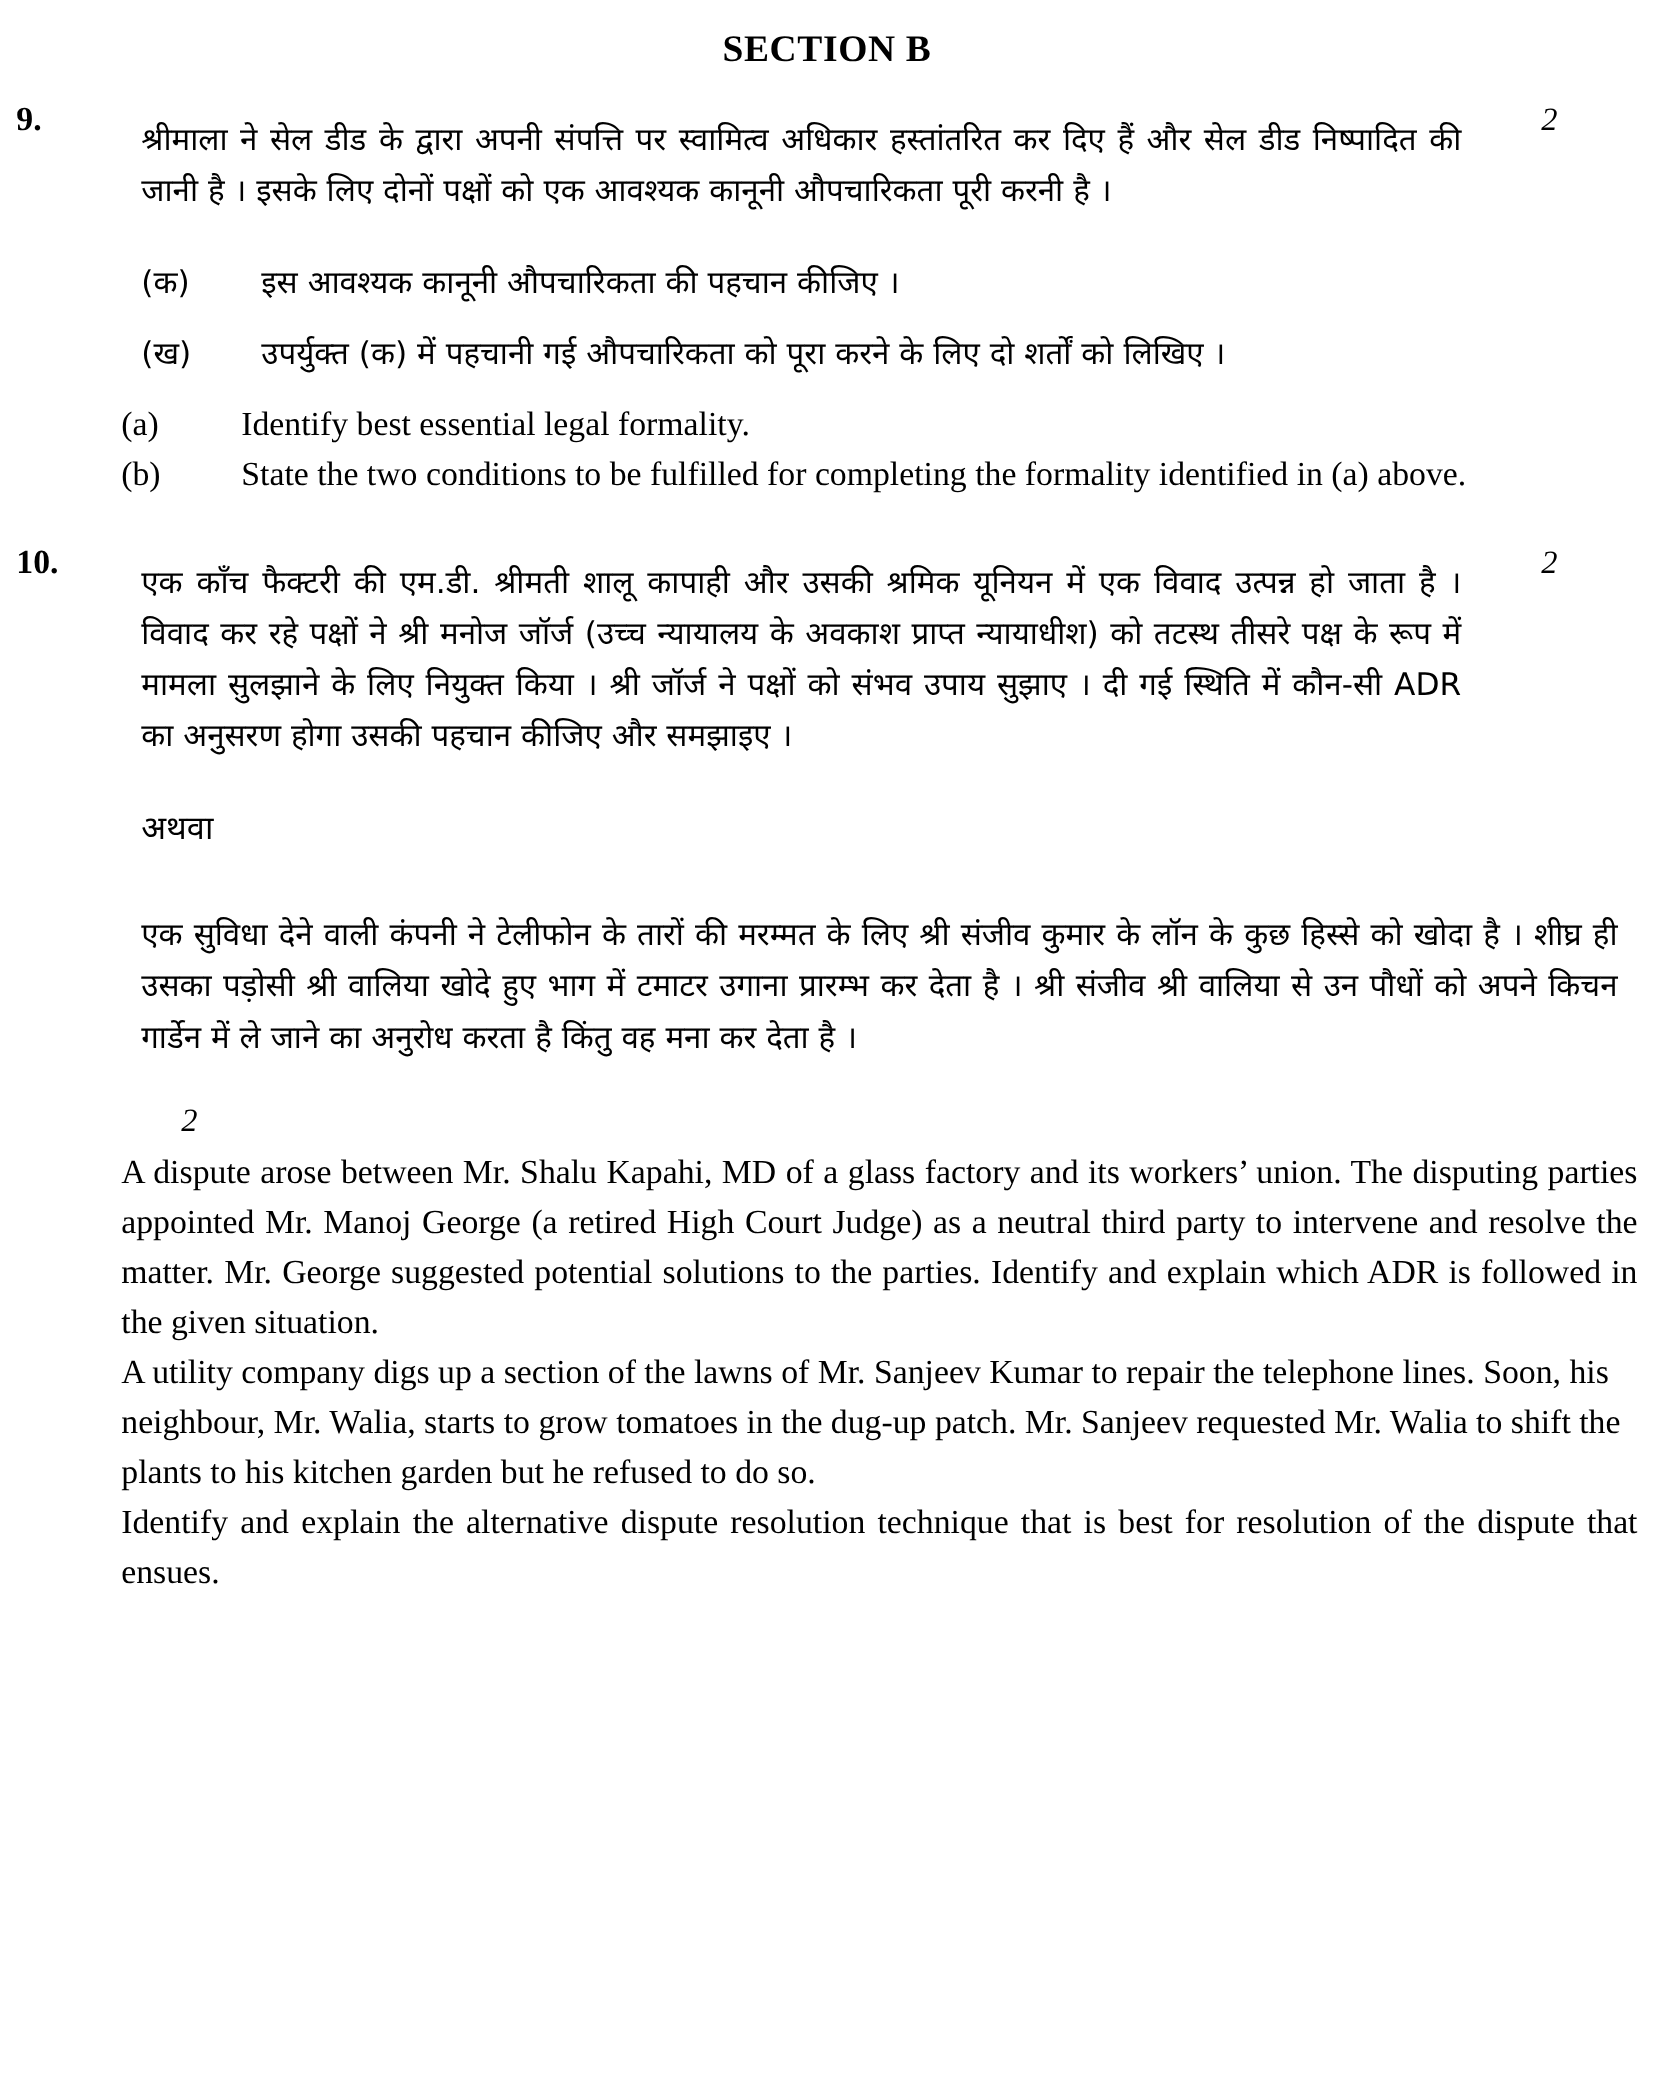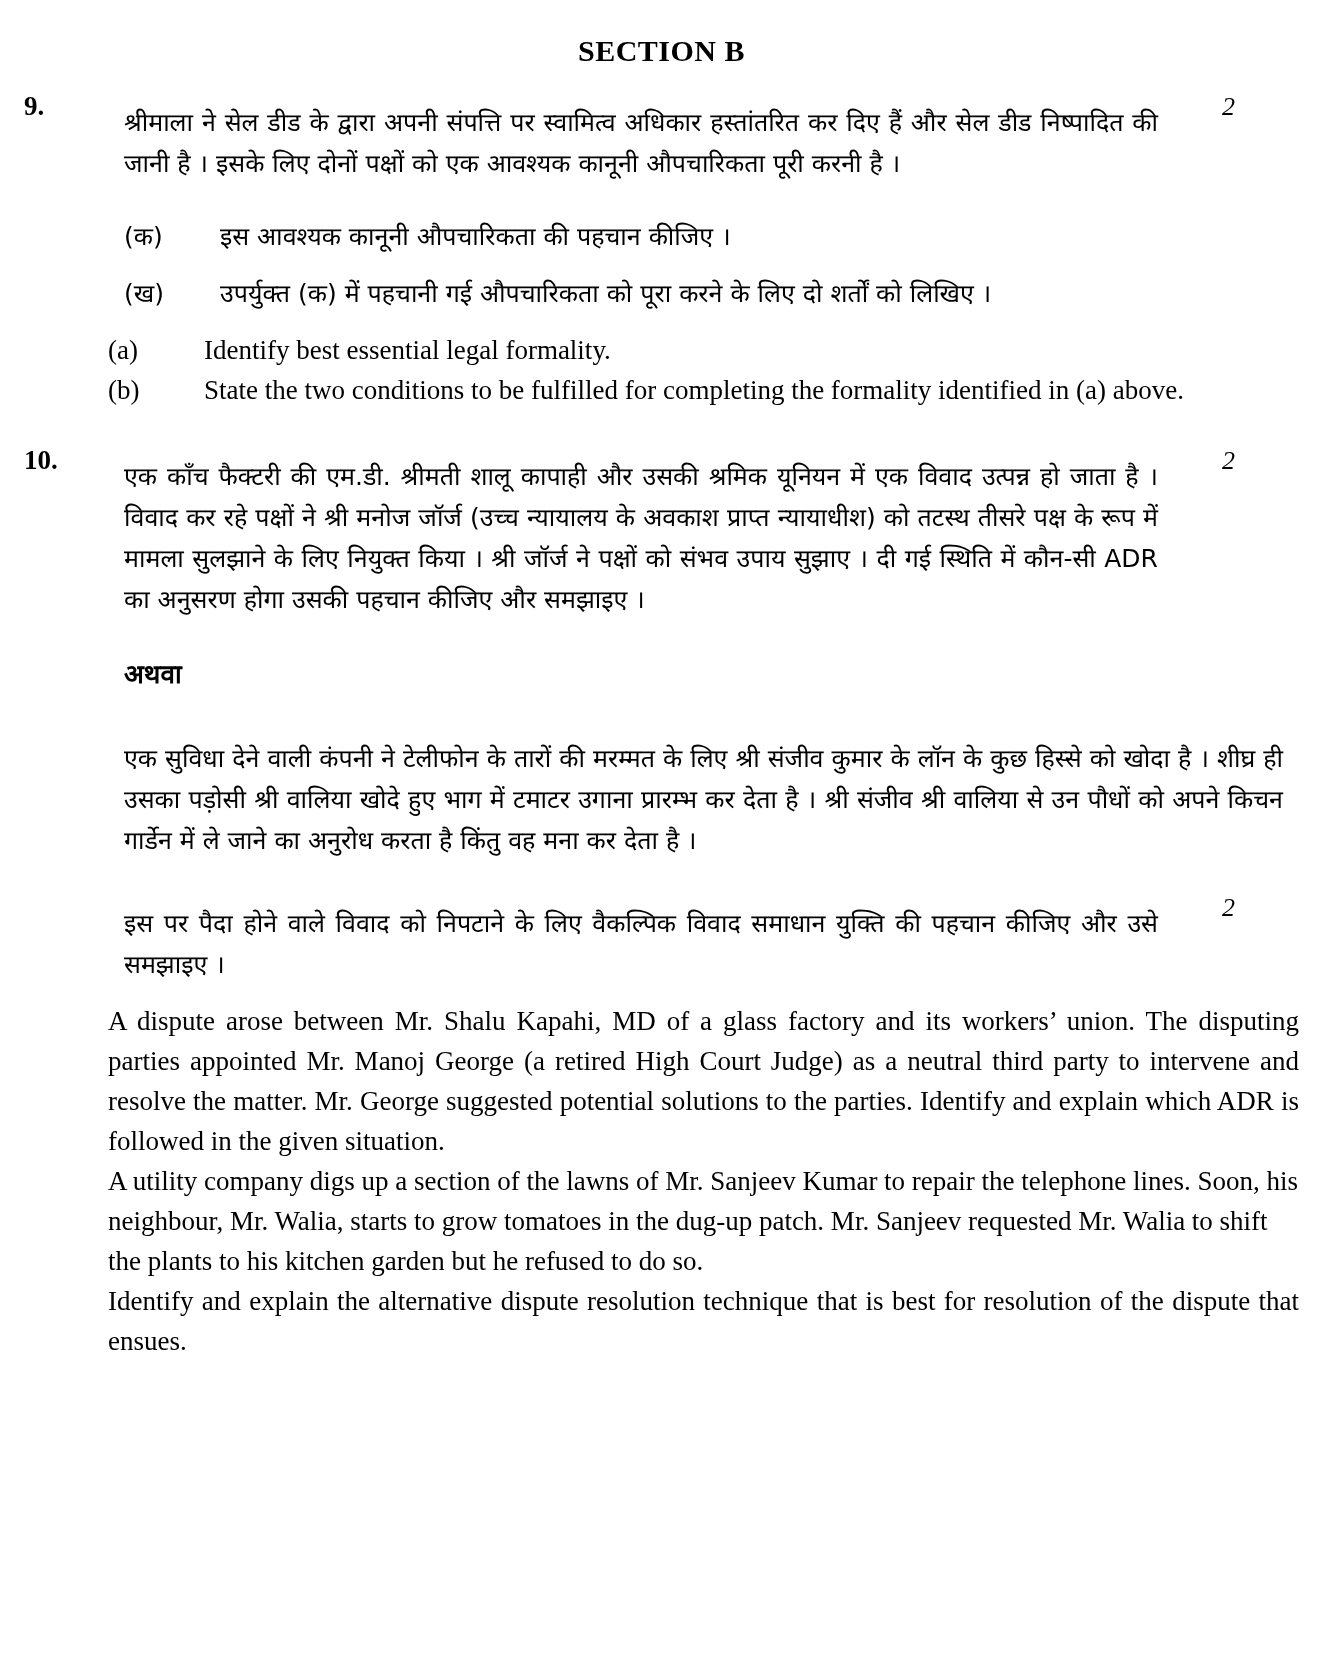--- a/index.html
+++ b/index.html
@@ -12,21 +12,21 @@
     height: 1675px;
     overflow: hidden;
     font-family: "Liberation Serif", "DejaVu Serif", serif;
     color: #000000;
     position: relative;
   }
   .page {
     position: relative;
     width: 1323px;
     height: 1675px;
-    padding: 16px;
+    padding: 5px;
     box-sizing: border-box;
   }
 
   
   .section-heading {
     text-align: center;
     font-weight: bold;
     font-size: 30px;
     letter-spacing: 0.5px;
     padding-top: 18px;
@@ -88,21 +88,21 @@
     flex: 0 0 96px;
     width: 96px;
   }
   .sub-text {
     flex: 1 1 auto;
     min-width: 0;
   }
 
   .centered {
     text-align: right;
-    font-weight: bold;
+    font-weight: normal;
   }
   .centered.hi {
     font-size: 26px;
     line-height: 44px;
   }
   .centered.en {
     font-size: 28px;
     line-height: 44px;
   }
 
@@ -186,23 +186,20 @@
 
       <div class="centered hi">अथवा</div>
 
       <div class="gap-sm"></div>
 
       <p class="hi">एक सुविधा देने वाली कंपनी ने टेलीफोन के तारों की मरम्मत के लिए श्री संजीव कुमार के लॉन के कुछ हिस्से को खोदा है । शीघ्र ही उसका पड़ोसी श्री वालिया खोदे हुए भाग में टमाटर उगाना प्रारम्भ कर देता है । श्री संजीव श्री वालिया से उन पौधों को अपने किचन गार्डेन में ले जाने का अनुरोध करता है किंतु वह मना कर देता है ।</p>
 
       <div class="gap-sm"></div>
 
       <div class="rowline">
-        <div class="body">
-          <p class="hi">इस पर पैदा होने वाले विवाद को निपटाने के लिए वैकल्पिक विवाद समाधान युक्ति की पहचान कीजिए और उसे समझाइए ।</p>
-        </div>
         <div class="marks">2</div>
       </div>
 
       <p class="en">A dispute arose between Mr. Shalu Kapahi, MD of a glass factory and its workers’ union. The disputing parties appointed Mr. Manoj George (a retired High Court Judge) as a neutral third party to intervene and resolve the matter. Mr. George suggested potential solutions  to the parties. Identify and explain which ADR is followed in the given situation.</p>
 
 
       <p class="en nojust">A utility company digs up a section of the lawns of Mr. Sanjeev Kumar to repair the telephone lines. Soon, his neighbour, Mr. Walia, starts to grow tomatoes in the dug-up patch. Mr. Sanjeev requested Mr. Walia to shift the plants to his kitchen garden but he refused to do so.</p>
 
       <p class="en">Identify and explain the alternative dispute resolution technique that is best for resolution of the dispute that ensues.</p>
 

